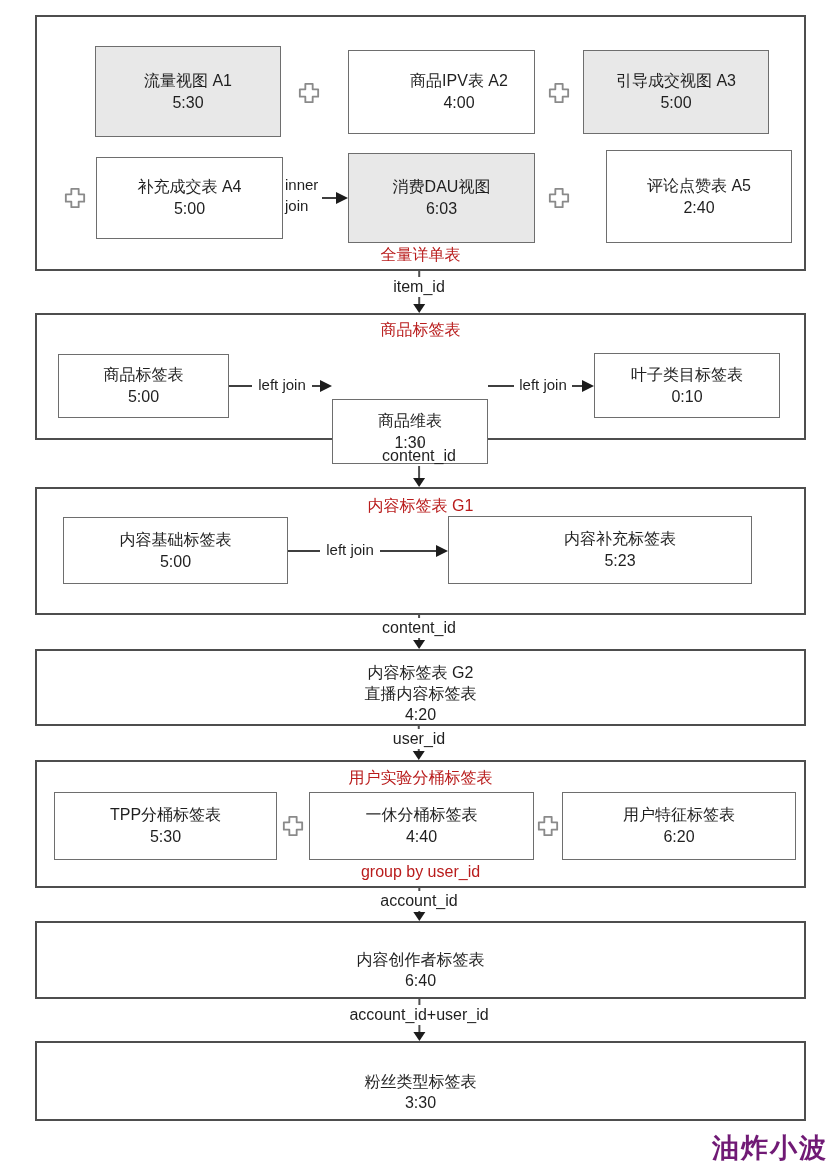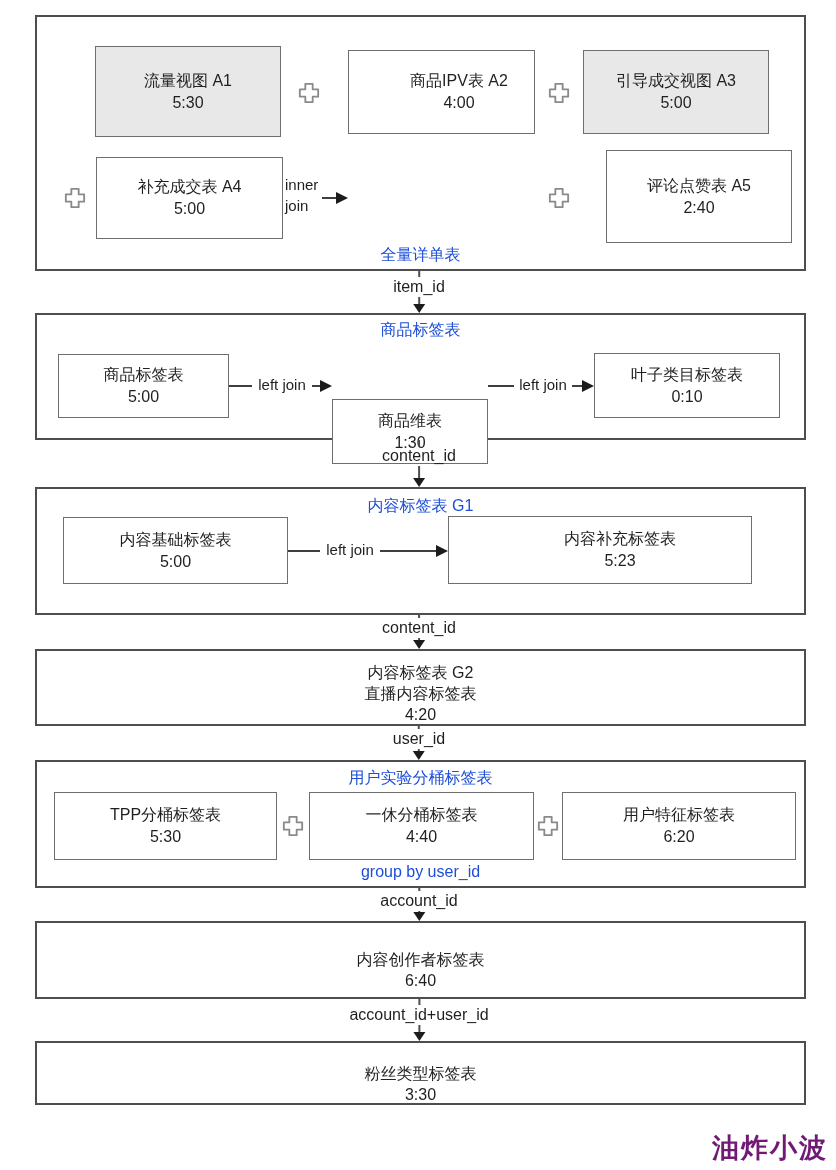--- a/index.html
+++ b/index.html
@@ -3,21 +3,21 @@
 <meta charset="utf-8">
 <style>
   html,body{margin:0;padding:0;background:#fff;}
   .canvas{
     position:relative;width:836px;height:1170px;background:#fff;overflow:hidden;
     font-family:"Liberation Sans","DejaVu Sans",sans-serif;color:#262626;
   }
   .section{
     position:absolute;left:35px;width:771px;border:2px solid #4e4e4e;background:#fff;box-sizing:border-box;
   }
-  .stitle{position:absolute;left:0;right:0;text-align:center;font-size:16px;line-height:20px;color:#1d4ed8;}
+  .stitle{position:absolute;left:0;right:0;text-align:center;font-size:16px;line-height:20px;color:#b91c1c;}
   .stitle.top{top:5px;}
   .stitle.bottom{bottom:4px;}
   .node{
     position:absolute;border:1.5px solid #6e6e6e;background:#fff;box-sizing:border-box;
     display:flex;flex-direction:column;align-items:center;justify-content:center;
     font-size:16px;line-height:22px;text-align:center;color:#1f1f1f;
   }
   .node.shaded{background:#e8e8e8;}
   .bigbox{
     position:absolute;left:35px;width:771px;border:2px solid #4e4e4e;background:#fff;box-sizing:border-box;
@@ -64,20 +64,24 @@
     <svg class="plus" style="left:27px;top:169px;" viewBox="0 0 24 24">
       <path d="M8 2 H16 V8 H22 V16 H16 V22 H8 V16 H2 V8 H8 Z" fill="#ffffff" stroke="#8a8a8a" stroke-width="2" stroke-linejoin="round"></path>
     </svg>
     <div class="node" style="left:59px;top:140px;width:187px;height:82px;">
       <div>补充成交表 A4</div>
       <div>5:00</div>
     </div>
     <div class="jlabel wrap" style="left:248px;top:157px;width:46px;">inner join</div>
     <div class="hline" style="left:285px;top:180px;width:14px;"></div>
     <div class="head-r" style="left:299px;top:175px;"></div>
+    <div class="node shaded" style="left:311px;top:136px;width:187px;height:90px;">
+      <div>消费DAU视图</div>
+      <div>6:03</div>
+    </div>
     <svg class="plus" style="left:511px;top:169px;" viewBox="0 0 24 24">
       <path d="M8 2 H16 V8 H22 V16 H16 V22 H8 V16 H2 V8 H8 Z" fill="#ffffff" stroke="#8a8a8a" stroke-width="2" stroke-linejoin="round"></path>
     </svg>
     <div class="node" style="left:546px;top:133px;width:186px;height:93px;margin-left:23px;">
       <div>评论点赞表 A5</div>
       <div>2:40</div>
     </div>
     <div class="stitle bottom">全量详单表</div>
   </div>
 
@@ -187,19 +191,19 @@
     <div>6:40</div>
   </div>
 
   <div class="connector" style="top:999px;height:42px;">
     <div class="tick"></div>
     <div class="clabel">account_id+user_id</div>
     <div class="cline"></div>
     <div class="head-d"></div>
   </div>
 
-  <div class="bigbox" style="top:1041px;height:64px;padding-top:22px;">
+  <div class="bigbox" style="top:1041px;height:80px;padding-top:22px;">
     <div>粉丝类型标签表</div>
     <div>3:30</div>
   </div>
 
   <div class="watermark">油炸小波</div>
 </div>
 
 </body></html>

